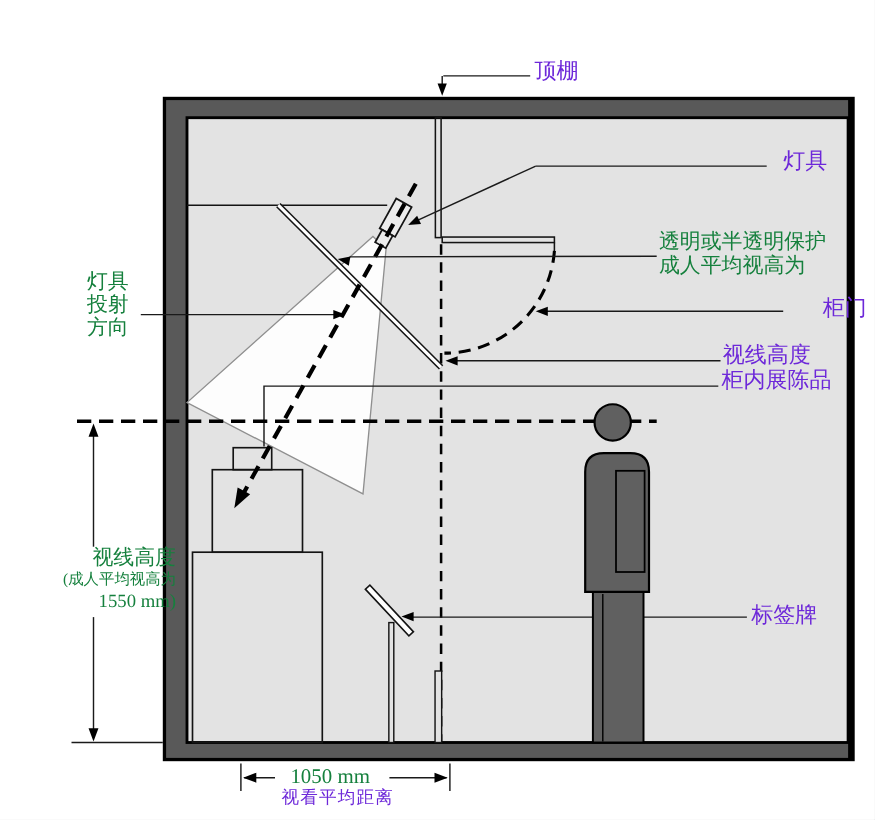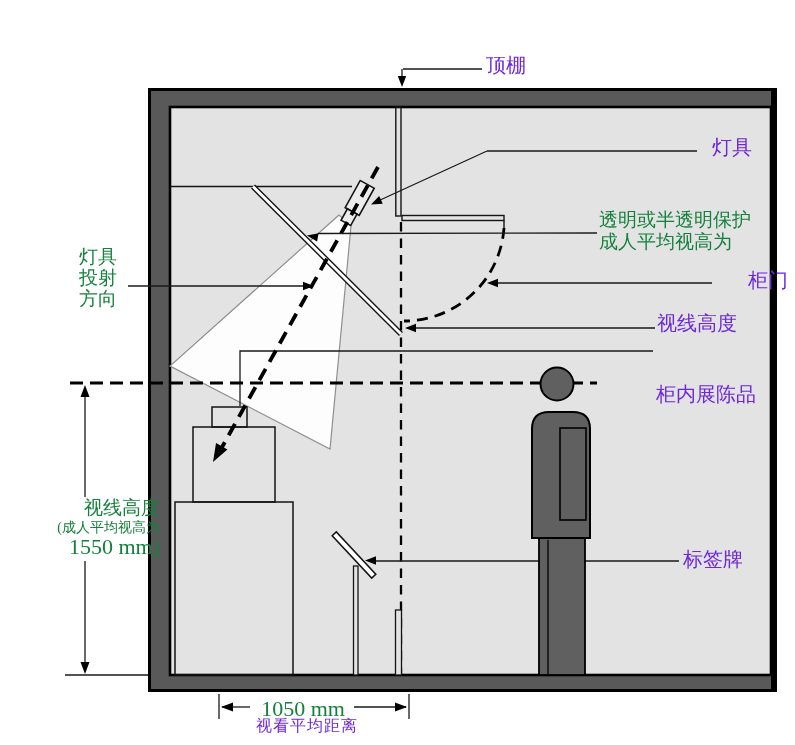--- a/index.html
+++ b/index.html
@@ -8,23 +8,23 @@
     font-family:"Liberation Serif","DejaVu Serif",serif;color:#000;
   }
   .stage svg{position:absolute;left:0;top:0;}
   .lbl{position:absolute;white-space:nowrap;font-size:20px;line-height:1.05;color:#6d28d9;}
   .lbl-block{position:absolute;color:#15803d;}
   .lbl-block div{white-space:nowrap;}
   .proj-label{left:79px;top:246px;font-size:19px;line-height:21px;text-align:left;}
   .sight-label{left:2px;top:498px;width:158px;text-align:right;line-height:19.5px;}
   .sight-l1{font-size:19px;}
   .sight-l2{font-size:14px;}
-  .sight-l3{font-size:22px;}
+  .sight-l3{font-size:17px;}
   .filter-label{left:599px;top:209px;font-size:19px;line-height:21.5px;}
-  .dist-value{left:252px;top:696px;width:102px;text-align:center;font-size:22px;}
+  .dist-value{left:264px;top:696px;width:102px;text-align:left;font-size:19px;}
   .dist-caption{left:256px;top:718px;font-size:16px;letter-spacing:1px;}
 </style>
 </head>
 <body>
 
 <div class="stage">
 
 <svg width="795" height="745" viewBox="0 0 795 745">
 
   <g>
@@ -145,21 +145,21 @@
 
   <div class="lbl-block filter-label">
     <div>透明或半透明保护</div>
     <div>成人平均视高为</div>
   </div>
 
   <div class="lbl" style="left:716px;top:270px;margin-left:32px;">柜门</div>
 
   <div class="lbl" style="left:657px;top:313px;">视线高度</div>
 
-  <div class="lbl" style="left:656px;top:336px;margin-top:48px;">柜内展陈品</div>
+  <div class="lbl" style="left:656px;top:336px;">柜内展陈品</div>
 
   <div class="lbl-block proj-label">
     <div>灯具</div>
     <div>投射</div>
     <div>方向</div>
   </div>
 
   <div class="lbl-block sight-label">
     <div class="sight-l1">视线高度</div>
     <div class="sight-l2">(成人平均视高为</div>

